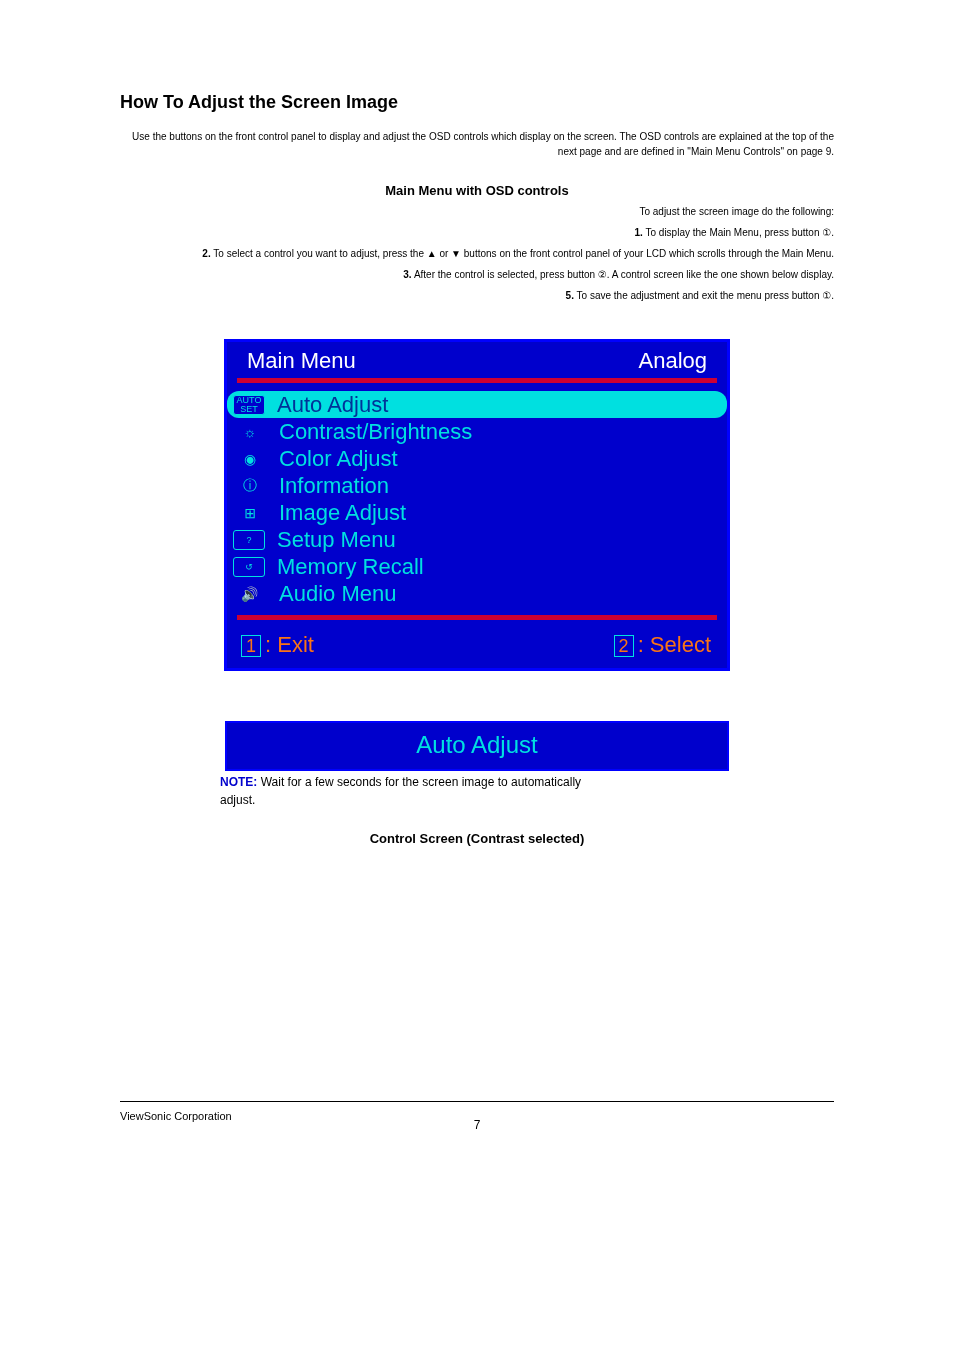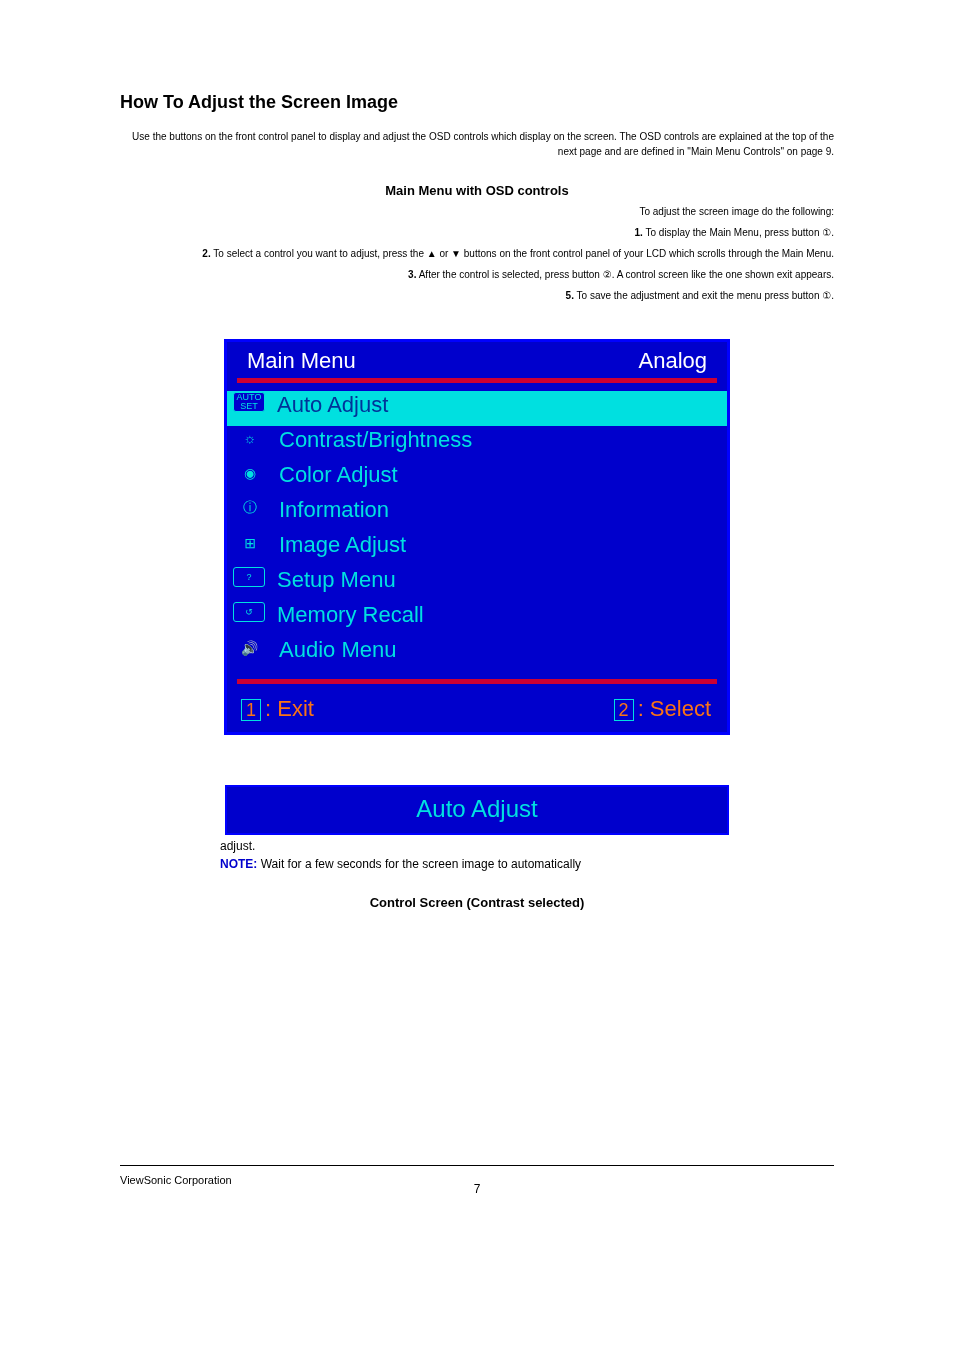--- a/index.html
+++ b/index.html
@@ -78,22 +78,24 @@
   .osd-divider {
     height: 5px;
     margin: 2px 10px 8px 10px;
     background: #cc0033;
   }
   .osd-items {
     padding: 0 0 6px 0;
   }
   .osd-item {
     display: flex;
+    align-items: center;
     font-size: 22px;
-    padding: 1px 10px 8px 6px;
+    padding: 1px 10px 0 6px;
+    border-radius: 12px;
   }
   .osd-item.selected {
     background: #00e0e0;
   }
   .osd-item.selected .osd-label {
     color: #003399;
   }
   .osd-label {
     color: #00e0e0;
     margin-left: 12px;
@@ -172,21 +174,21 @@
     <span>To display the Main Menu, press button </span><span class="circled">①</span><span>.</span>
   </p>
 
   <p class="body">
     <span class="bold">2.</span>
     <span>To select a control you want to adjust, press the </span><span class="tri">▲</span><span> or </span><span class="tri">▼</span><span> buttons on the front control panel of your LCD which scrolls through the Main Menu.</span>
   </p>
 
   <p class="body">
     <span class="bold">3.</span>
-    <span>After the control is selected, press button </span><span class="circled">②</span><span>. A control screen like the one shown exit appears.</span>
+    <span>After the control is selected, press button </span><span class="circled">②</span><span>. A control screen like the one shown below display.</span>
   </p>
 
 
   <p class="body">
     <span class="bold">5.</span>
     <span>To save the adjustment and exit the menu press button </span><span class="circled">①</span><span>.</span>
   </p>
 
   <div style="height:30px"></div>
 
@@ -238,24 +240,24 @@
       <div>
         <span class="boxed-num">2</span><span>: Select</span>
       </div>
     </div>
   </div>
 
   <div style="height:20px"></div>
 
   <div class="autoadjust">Auto Adjust</div>
 
-  <div class="note-line">adjust.</div>
   <div class="note-line">
     <span class="note-label">NOTE:</span><span> Wait for a few seconds for the screen image to automatically</span>
   </div>
+  <div class="note-line">adjust.</div>
 
   <p class="centered">Control Screen (Contrast selected)</p>
 
   <div style="height:260px"></div>
 
   <div class="footer-line"></div>
   <div class="footer-text">ViewSonic Corporation</div>
   <div class="page-num">7</div>
 </div>
 

